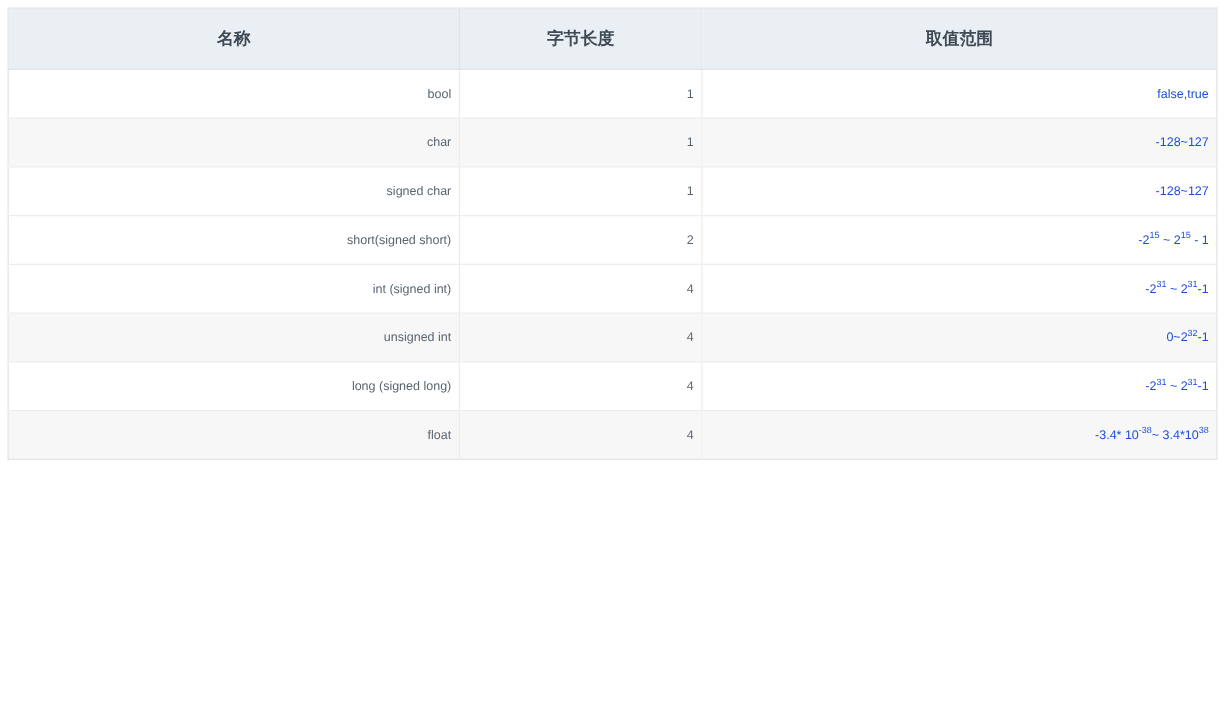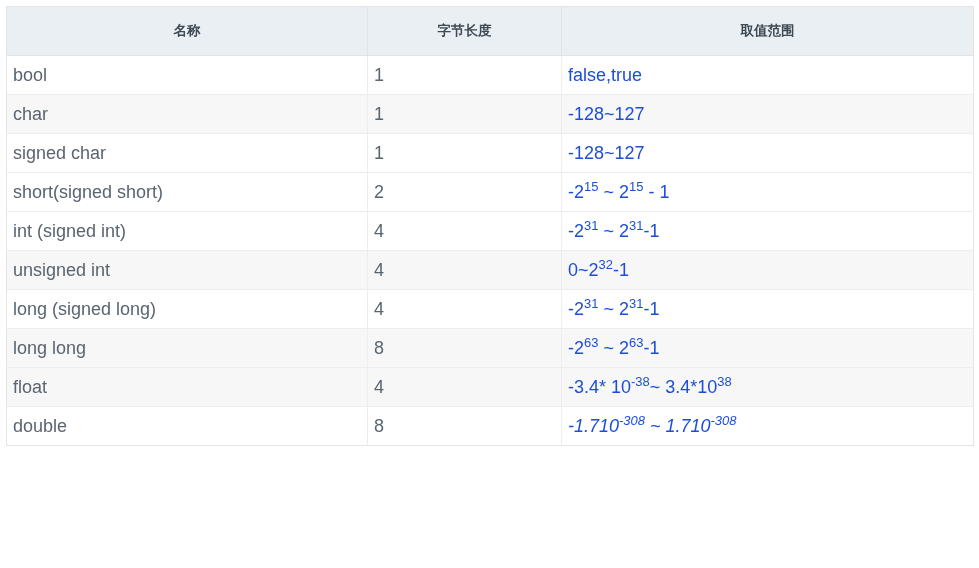--- a/index.html
+++ b/index.html
@@ -48,23 +48,23 @@
     white-space: nowrap;
     overflow: hidden;
   }
   table.datatypes thead th:last-child {
     border-right: none;
   }
 
   table.datatypes tbody td {
     height: 38px;
     padding: 0 6px;
-    text-align: left;
+    text-align: right;
     vertical-align: middle;
-    font-size: 18px;
+    font-size: 10px;
     color: #5a6570;
     border-right: 1px solid #ededed;
     border-bottom: 1px solid #ededed;
     white-space: nowrap;
     overflow: hidden;
   }
   table.datatypes tbody td:last-child {
     border-right: none;
   }
   table.datatypes tbody tr:last-child td {
@@ -137,29 +137,19 @@
           <td>unsigned int</td>
           <td>4</td>
           <td><span class="cell-range">0~2<sup>32</sup>-1</span></td>
         </tr>
         <tr class="odd">
           <td>long (signed long)</td>
           <td>4</td>
           <td><span class="cell-range">-2<sup>31</sup> ~ 2<sup>31</sup>-1</span></td>
         </tr>
         <tr class="even">
-          <td>long long</td>
-          <td>8</td>
-          <td><span class="cell-range">-2<sup>63</sup> ~ 2<sup>63</sup>-1</span></td>
-        </tr>
-        <tr class="even">
           <td>float</td>
           <td>4</td>
           <td><span class="cell-range">-3.4* 10<sup>-38</sup>~ 3.4*10<sup>38</sup></span></td>
-        </tr>
-        <tr class="odd">
-          <td>double</td>
-          <td>8</td>
-          <td><span class="cell-range italic">-1.710<sup>-308</sup> ~ 1.710<sup>-308</sup></span></td>
         </tr>
       </tbody>
   </table>
 </div>
 
 </body></html>

